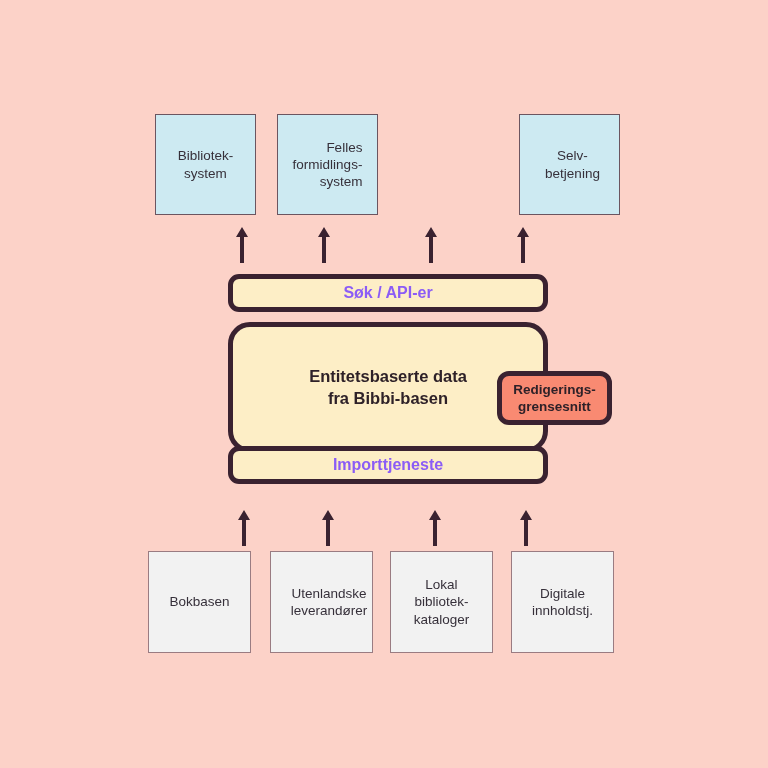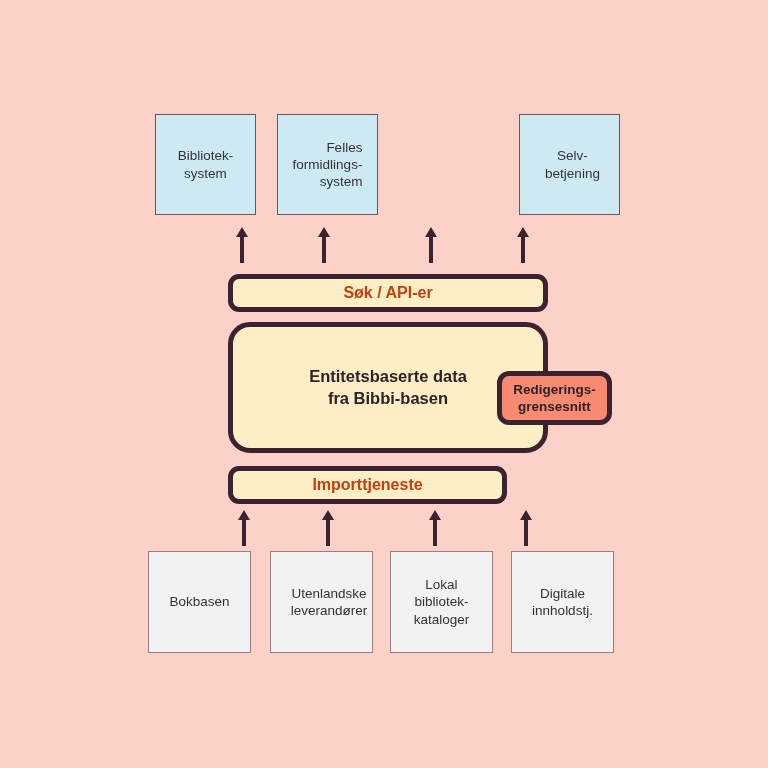--- a/index.html
+++ b/index.html
@@ -53,21 +53,21 @@
     color: #36303a;
     font-size: 13.5px;
     padding: 4px;
   }
 
   
   .service-bar {
     background: #fdeec6;
     border: 5px solid #3a2230;
     border-radius: 11px;
-    color: #c2410c;
+    color: #8b5cf6;
     font-weight: bold;
     font-size: 16px;
   }
   .core-box {
     background: #fdeec6;
     border: 5px solid #3a2230;
     border-radius: 22px;
     color: #2e2128;
     font-weight: bold;
     font-size: 16.5px;
@@ -140,21 +140,21 @@
   <div class="node core-box" style="left:228px; top:322px; width:320px; height:131px;">
     <span class="label">Entitetsbaserte data
 fra Bibbi-basen</span>
   </div>
 
   <div class="node editor-box" style="left:497px; top:371px; width:115px; height:54px;">
     <span class="label">Redigerings-
 grensesnitt</span>
   </div>
 
-  <div class="node service-bar" style="left:228px; top:466px; width:279px; height:38px;">
+  <div class="node service-bar" style="left:228px; top:446px; width:320px; height:38px;">
     <span class="label">Importtjeneste</span>
   </div>
 
   <div class="arrow" style="left:236px; top:508px;">
     <svg width="16" height="38" viewBox="0 0 16 38">
       <path d="M8 2 L14 12 L10 12 L10 38 L6 38 L6 12 L2 12 Z" fill="#3a2230"></path>
     </svg>
   </div>
   <div class="arrow" style="left:320px; top:508px;">
     <svg width="16" height="38" viewBox="0 0 16 38">

